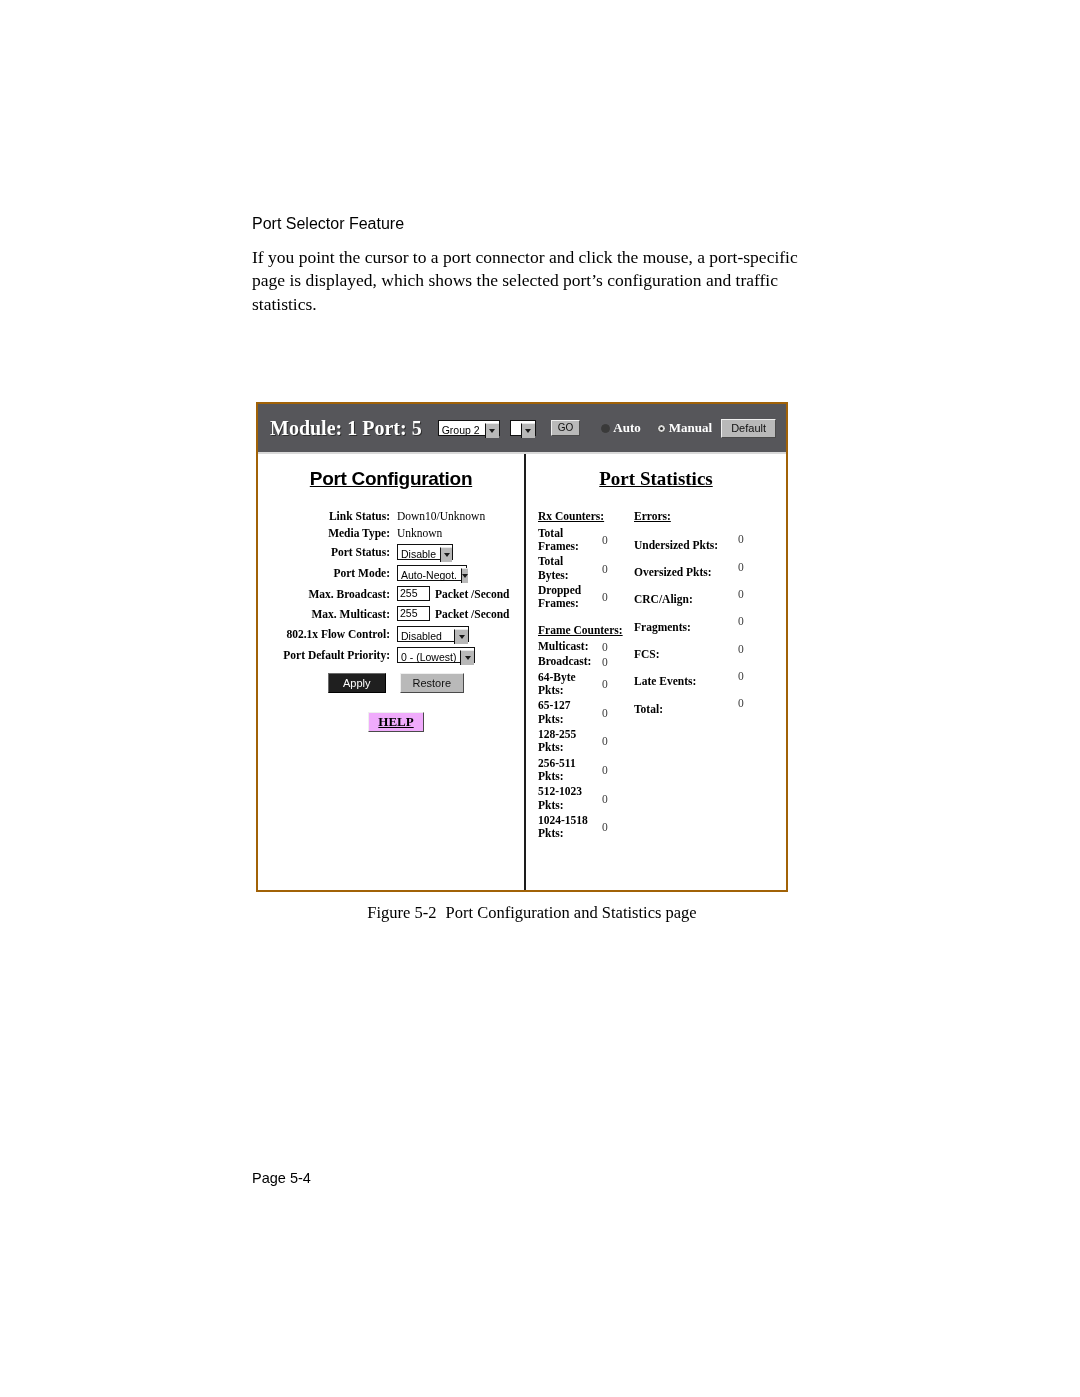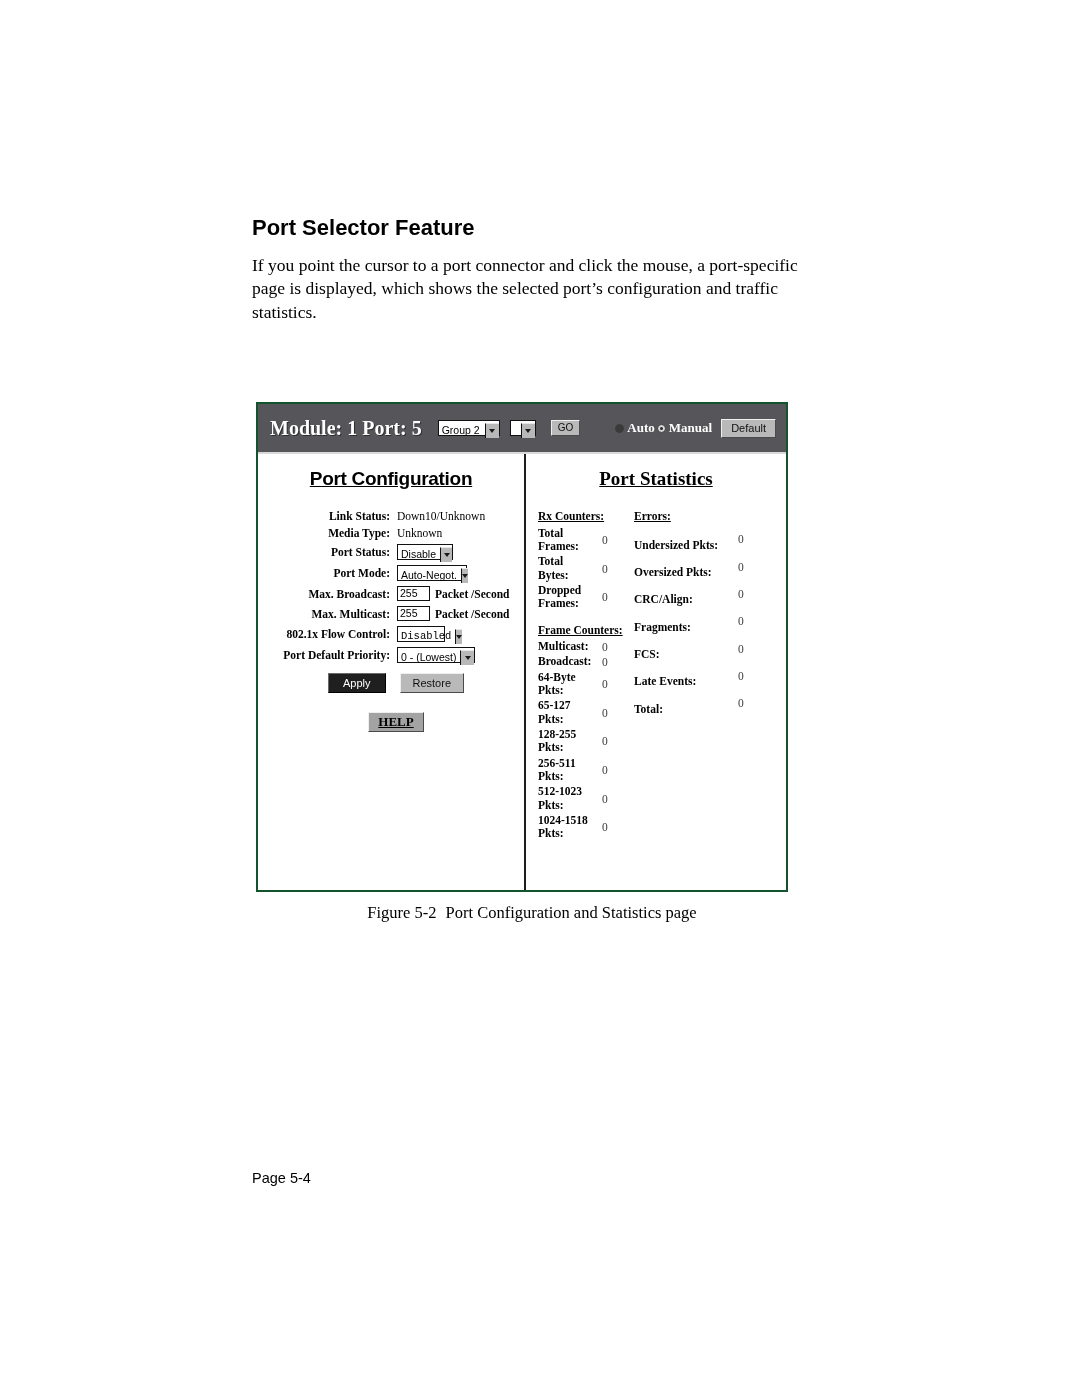--- a/index.html
+++ b/index.html
@@ -25,40 +25,40 @@
   }
   .running-head {
     font-family: "Liberation Sans", sans-serif;
     font-weight: bold;
     font-size: 14.5px;
     letter-spacing: 0.1px;
     margin: 0 0 44px 0;
   }
   .section-title {
     font-family: "Liberation Sans", sans-serif;
-    font-weight: bold;
-    font-size: 22px;
+    font-weight: normal;
+    font-size: 16px;
     margin: 0 0 13px 0;
   }
   .body-para {
     font-family: "Liberation Serif", serif;
     font-size: 17.5px;
     line-height: 1.33;
     margin: 0;
     text-align: left;
   }
 
   
   .figure {
     position: absolute;
     left: 256px;
     top: 402px;
     width: 532px;
     height: 490px;
-    border: 2px solid #14532d;
+    border: 2px solid #a16207;
     background: #ffffff;
     box-sizing: border-box;
   }
 
   
   .shot-header {
     height: 50px;
     background: #56565a;
     display: flex;
     align-items: center;
@@ -130,21 +130,21 @@
     line-height: 1;
     white-space: nowrap;
   }
   .btn-go { margin-left: 15px; font-size: 10px; padding: 2px 6px; }
   .btn-refresh { font-size: 11px; padding: 3px 9px; }
 
   .radio-group {
     margin-left: auto;
     display: flex;
     align-items: center;
-    gap: 2px;
+    gap: 16px;
     padding-right: 9px;
   }
   .radio-item {
     display: flex;
     align-items: center;
     gap: 3px;
     font-family: "Liberation Serif", serif;
     font-weight: bold;
     font-size: 13px;
     color: #ffffff;
@@ -234,21 +234,21 @@
     background: #fff;
     font-family: "Liberation Sans", sans-serif;
     font-size: 10.5px;
     color: #000;
     padding: 0 2px;
     box-sizing: border-box;
     line-height: 13px;
   }
   .sel-status { width: 56px; }
   .sel-mode   { width: 70px; }
-  .sel-flow   { width: 48px; font-family: Liberation Mono, monospace; }
+  .sel-flow   { width: 72px; }
   .sel-prio   { width: 78px; }
 
   .btn-row {
     display: flex;
     justify-content: center;
     gap: 14px;
     margin-top: 10px;
     padding-left: 10px;
   }
   .btn-apply {
@@ -262,21 +262,21 @@
     padding: 3px 14px;
   }
   .btn-restore { padding: 3px 12px; font-size: 11px; }
   .help-row {
     display: flex;
     justify-content: center;
     margin-top: 19px;
     padding-left: 10px;
   }
   .btn-help {
-    background: #a3a3a3;
+    background: #f0abfc;
     border-top: 1px solid #efefef;
     border-left: 1px solid #efefef;
     border-right: 1px solid #4a4a4a;
     border-bottom: 1px solid #4a4a4a;
     font-family: "Liberation Serif", serif;
     font-weight: bold;
     font-size: 13px;
     text-decoration: underline;
     padding: 1px 9px;
     color: #000;

